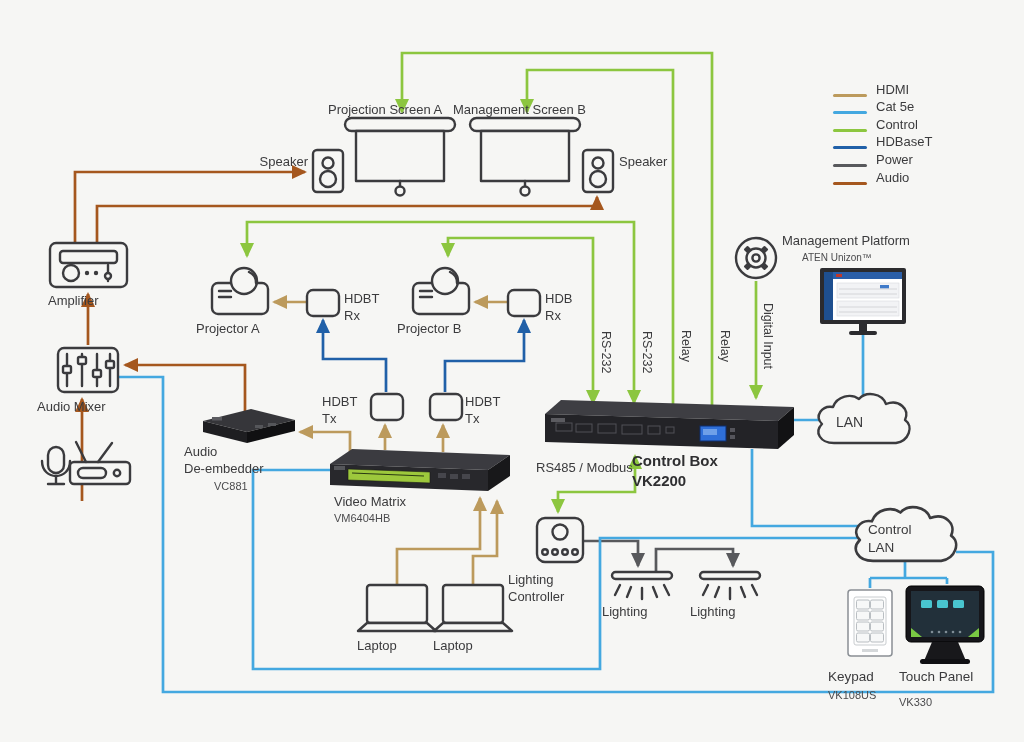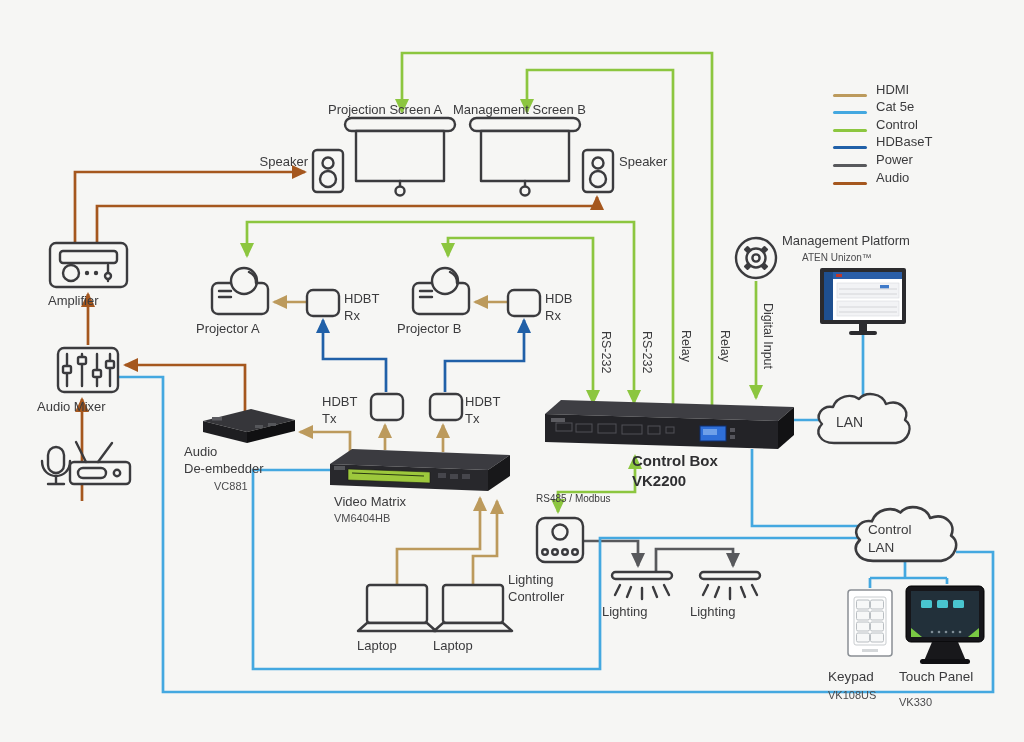--- a/index.html
+++ b/index.html
@@ -320,21 +320,21 @@
 <div class="lbl" style="left:868px;top:521px;width:76px;font-size:13.5px">Control
 LAN</div>
 <div class="lbl" style="left:508px;top:571px;width:104px">Lighting
 Controller</div>
 <div class="lbl" style="left:602px;top:603px;width:80px">Lighting</div>
 <div class="lbl" style="left:690px;top:603px;width:80px">Lighting</div>
 <div class="lbl" style="left:828px;top:668px;width:84px;font-size:13.5px">Keypad</div>
 <div class="lbl sm" style="left:828px;top:688px;width:84px">VK108US</div>
 <div class="lbl" style="left:899px;top:668px;width:92px;font-size:13.5px">Touch Panel</div>
 <div class="lbl sm" style="left:899px;top:695px;width:92px">VK330</div>
-<div class="lbl" style="left:536px;top:492px;width:100px;font-size:10px">RS485 / Modbus</div>
+<div class="lbl" style="left:536px;top:459px;width:100px;font-size:13px">RS485 / Modbus</div>
 
 <div class="vlbl" style="left:599px;top:331px">RS-232</div>
 <div class="vlbl" style="left:640px;top:331px">RS-232</div>
 <div class="vlbl" style="left:679px;top:330px">Relay</div>
 <div class="vlbl" style="left:718px;top:330px">Relay</div>
 <div class="vlbl" style="left:761px;top:303px">Digital Input</div>
 
 <div class="legend">
   <div class="lg-row">
     <span class="sw" style="background: rgb(188, 154, 92);"></span>

